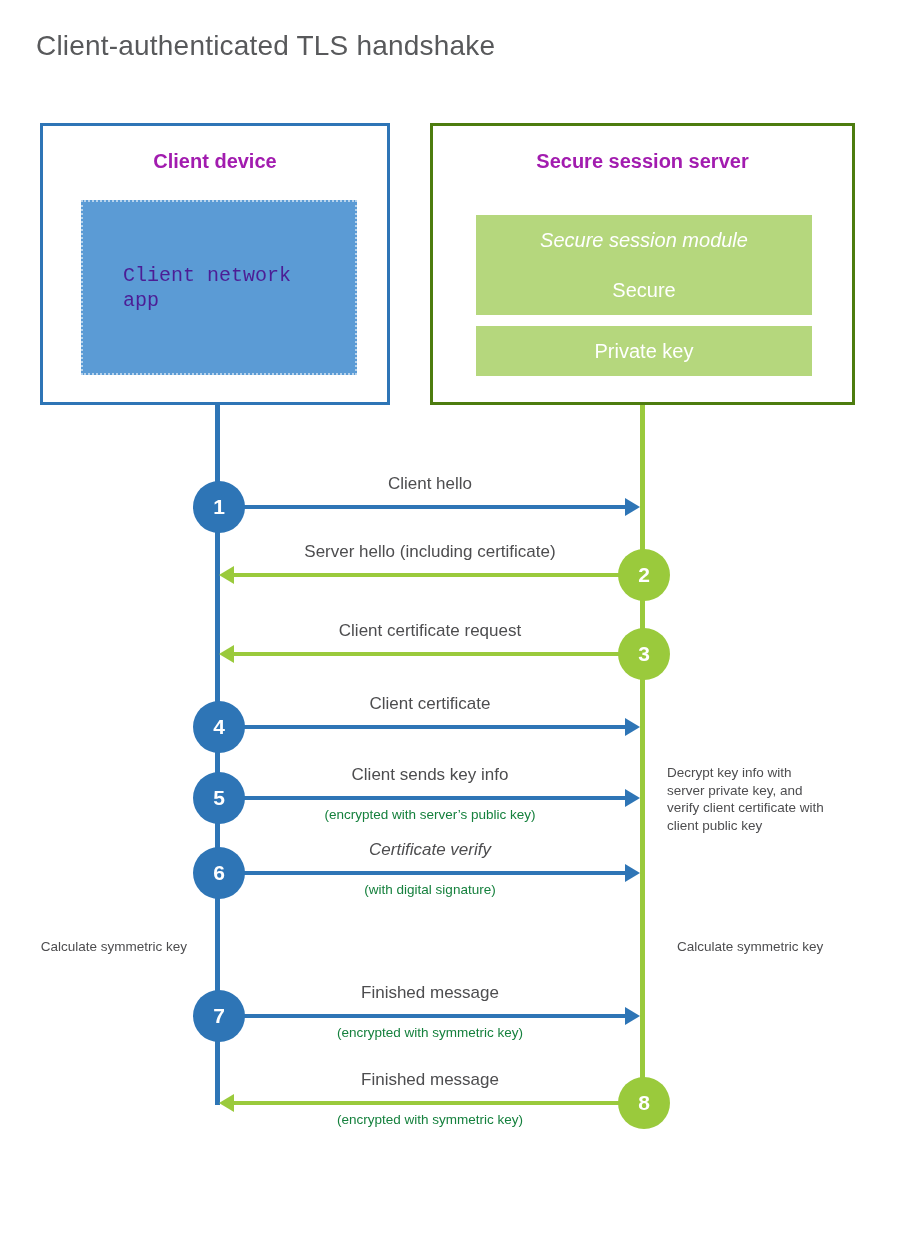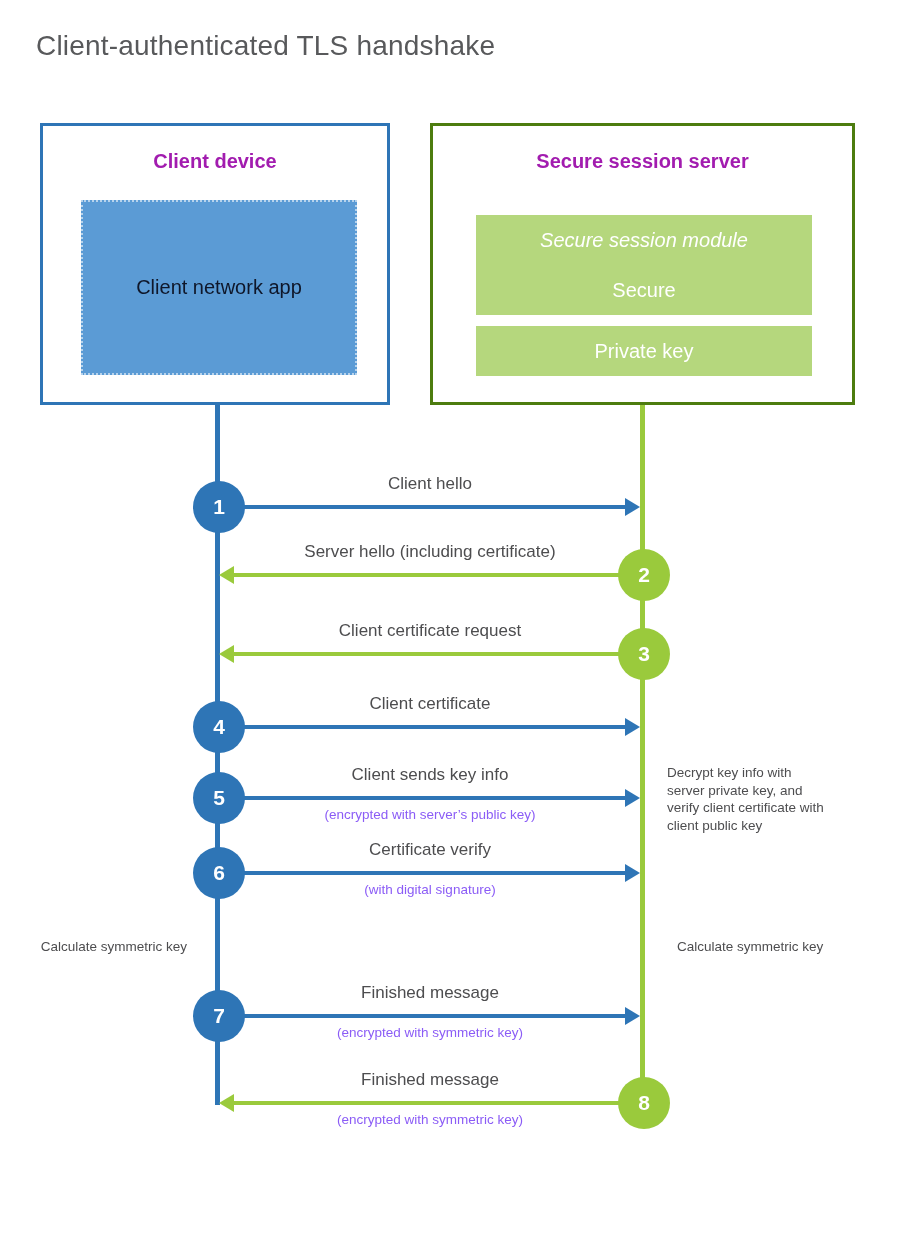--- a/index.html
+++ b/index.html
@@ -20,22 +20,23 @@
   .client-box{left:40px;top:123px;width:350px;height:282px;border:3px solid #2e75b6;}
   .server-box{left:430px;top:123px;width:425px;height:282px;border:3px solid #4d7c0f;}
   .actor-title{
     position:absolute;left:0;right:0;top:24px;
     text-align:center;font-size:20px;font-weight:bold;color:#a21caf;
   }
   .client-app{
     position:absolute;left:38px;top:74px;width:276px;height:175px;
     background:#5b9bd5;border:2px dotted #b7d3ec;box-sizing:border-box;
     display:flex;align-items:center;justify-content:center;
-    color:#0f172a;font-size:20px;text-align:center;line-height:1.25;
+    color:#4c1d95;font-size:20px;line-height:1.25;
     padding:0 40px;
+    font-family:Liberation Mono, monospace;
   }
   .server-bar{
     position:absolute;left:43px;width:336px;height:50px;
     background:#b5d77d;
     display:flex;align-items:center;justify-content:center;
     color:#ffffff;font-size:20px;
   }
   .bar-0{top:89px;font-style:italic;} .bar-1{top:139px;} .bar-2{top:200px;}
   
   .lifeline{position:absolute;width:5px;z-index:1;}
@@ -55,21 +56,21 @@
     color:#ffffff;font-size:21px;font-weight:bold;z-index:3;
   }
   .step-circle.blue{background:#2e75b6;}
   .step-circle.green{background:#9aca3c;}
   .msg-label{
     position:absolute;left:200px;width:460px;text-align:center;
     font-size:17px;color:#4d4d4f;z-index:2;
   }
   .msg-sublabel{
     position:absolute;left:200px;width:460px;text-align:center;
-    font-size:13.5px;color:#8b5cf6;z-index:2;
+    font-size:13.5px;color:#15803d;z-index:2;
   }
   
   .side-note{
     position:absolute;font-size:13.5px;line-height:17.5px;color:#4d4d4f;z-index:2;
   }
   .note-decrypt{left:667px;top:764px;width:162px;text-align:left;}
   .note-calc-left{left:40px;top:938px;width:147px;text-align:right;}
   .note-calc-right{left:677px;top:938px;width:147px;text-align:left;}
 </style>
 </head>
@@ -114,21 +115,21 @@
       <div class="step-circle blue" style="left: 193px; top: 701px;">4</div>
       <div class="msg-label" style="top: 694px;">Client certificate</div>
       <div class="msg-line blue" style="top: 796px; left: 217px;"></div>
       <div class="arrow-head head-right blue" style="top: 789px; left: 625px;"></div>
       <div class="step-circle blue" style="left: 193px; top: 772px;">5</div>
       <div class="msg-label" style="top: 765px;">Client sends key info</div>
       <div class="msg-sublabel" style="top: 807px;">(encrypted with server’s public key)</div>
       <div class="msg-line blue" style="top: 871px; left: 217px;"></div>
       <div class="arrow-head head-right blue" style="top: 864px; left: 625px;"></div>
       <div class="step-circle blue" style="left: 193px; top: 847px;">6</div>
-      <div class="msg-label" style="top: 840px;">Certificate verify</div>
+      <div class="msg-label" style="top: 840px; font-style: italic;">Certificate verify</div>
       <div class="msg-sublabel" style="top: 882px;">(with digital signature)</div>
       <div class="msg-line blue" style="top: 1014px; left: 217px;"></div>
       <div class="arrow-head head-right blue" style="top: 1007px; left: 625px;"></div>
       <div class="step-circle blue" style="left: 193px; top: 990px;">7</div>
       <div class="msg-label" style="top: 983px;">Finished message</div>
       <div class="msg-sublabel" style="top: 1025px;">(encrypted with symmetric key)</div>
       <div class="msg-line green" style="top: 1101px; left: 232px;"></div>
       <div class="arrow-head head-left green" style="top: 1094px; left: 219px;"></div>
       <div class="step-circle green" style="left: 618px; top: 1077px;">8</div>
       <div class="msg-label" style="top: 1070px;">Finished message</div>

